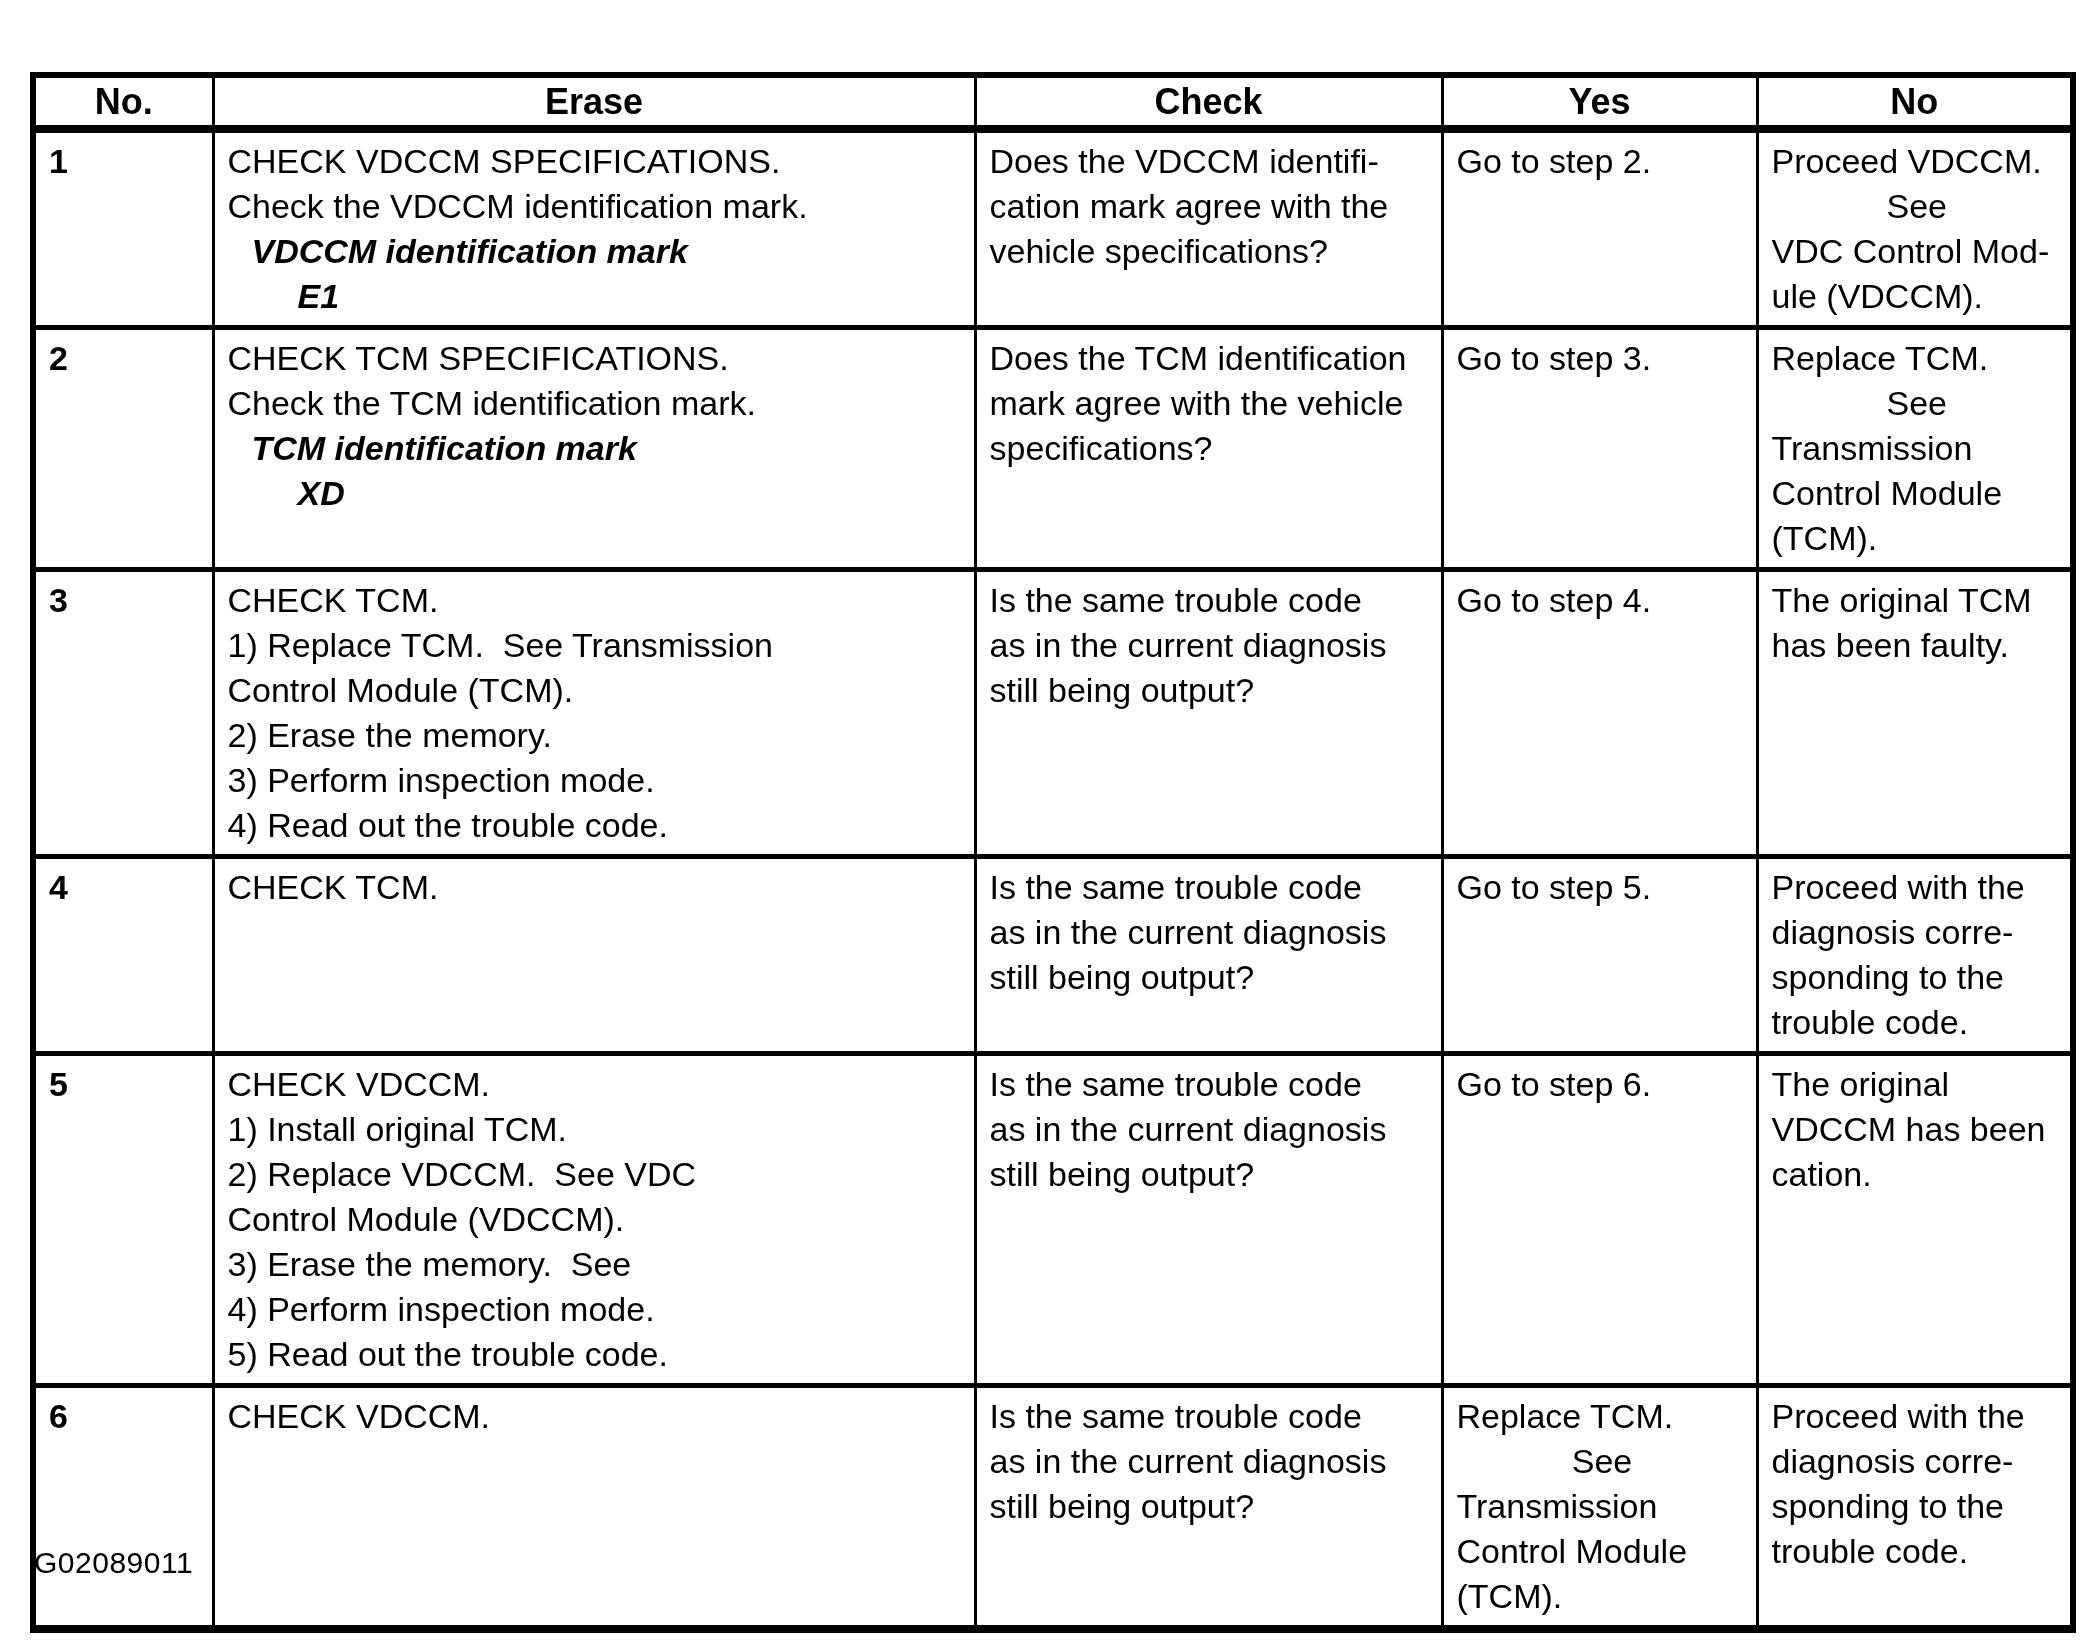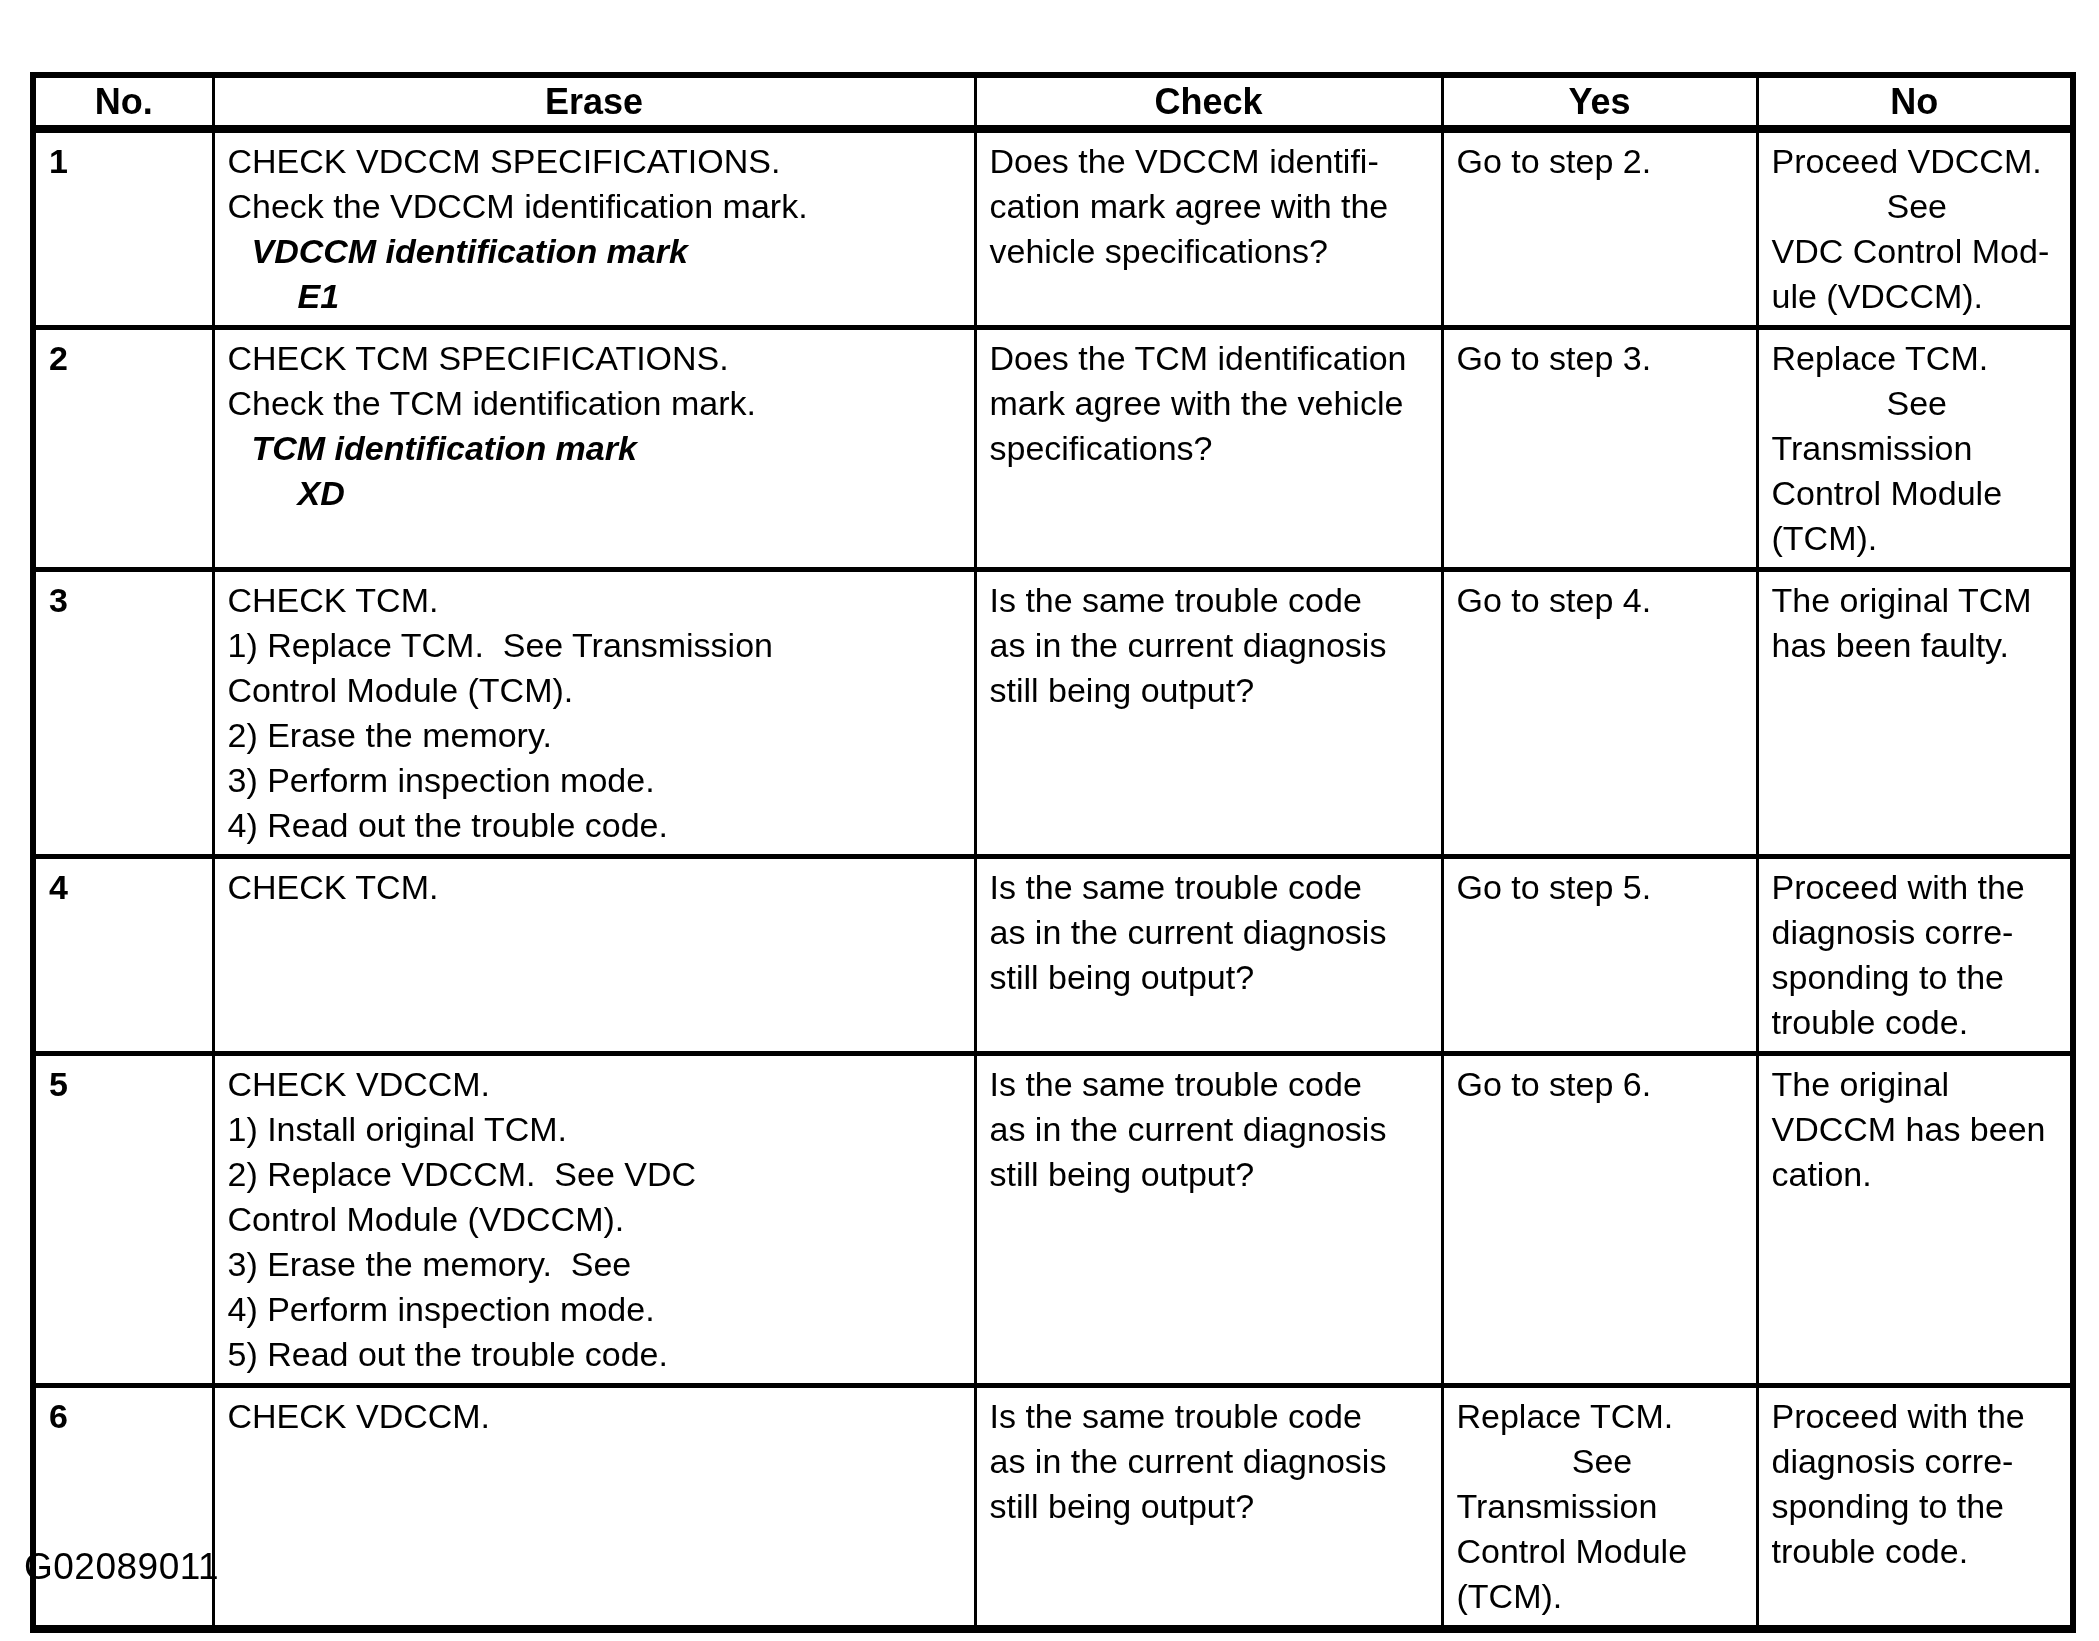--- a/index.html
+++ b/index.html
@@ -52,23 +52,23 @@
     padding-left: 15px;
   }
   .line { min-height: 45px; }
   .line.center { text-align: center; }
   .line.ind1 { padding-left: 24px; }
   .line.ind2 { padding-left: 70px; }
   .seg-b { font-weight: normal; }
   .seg-bi { font-weight: bold; font-style: italic; }
   .footer-code {
     position: absolute;
-    left: 24px;
+    left: 34px;
     top: 1546px;
-    font-size: 37px;
+    font-size: 30px;
     letter-spacing: 0.5px;
   }
 </style>
 </head>
 <body>
 
 <div>
 
   <table class="doc-table">
     <colgroup>

